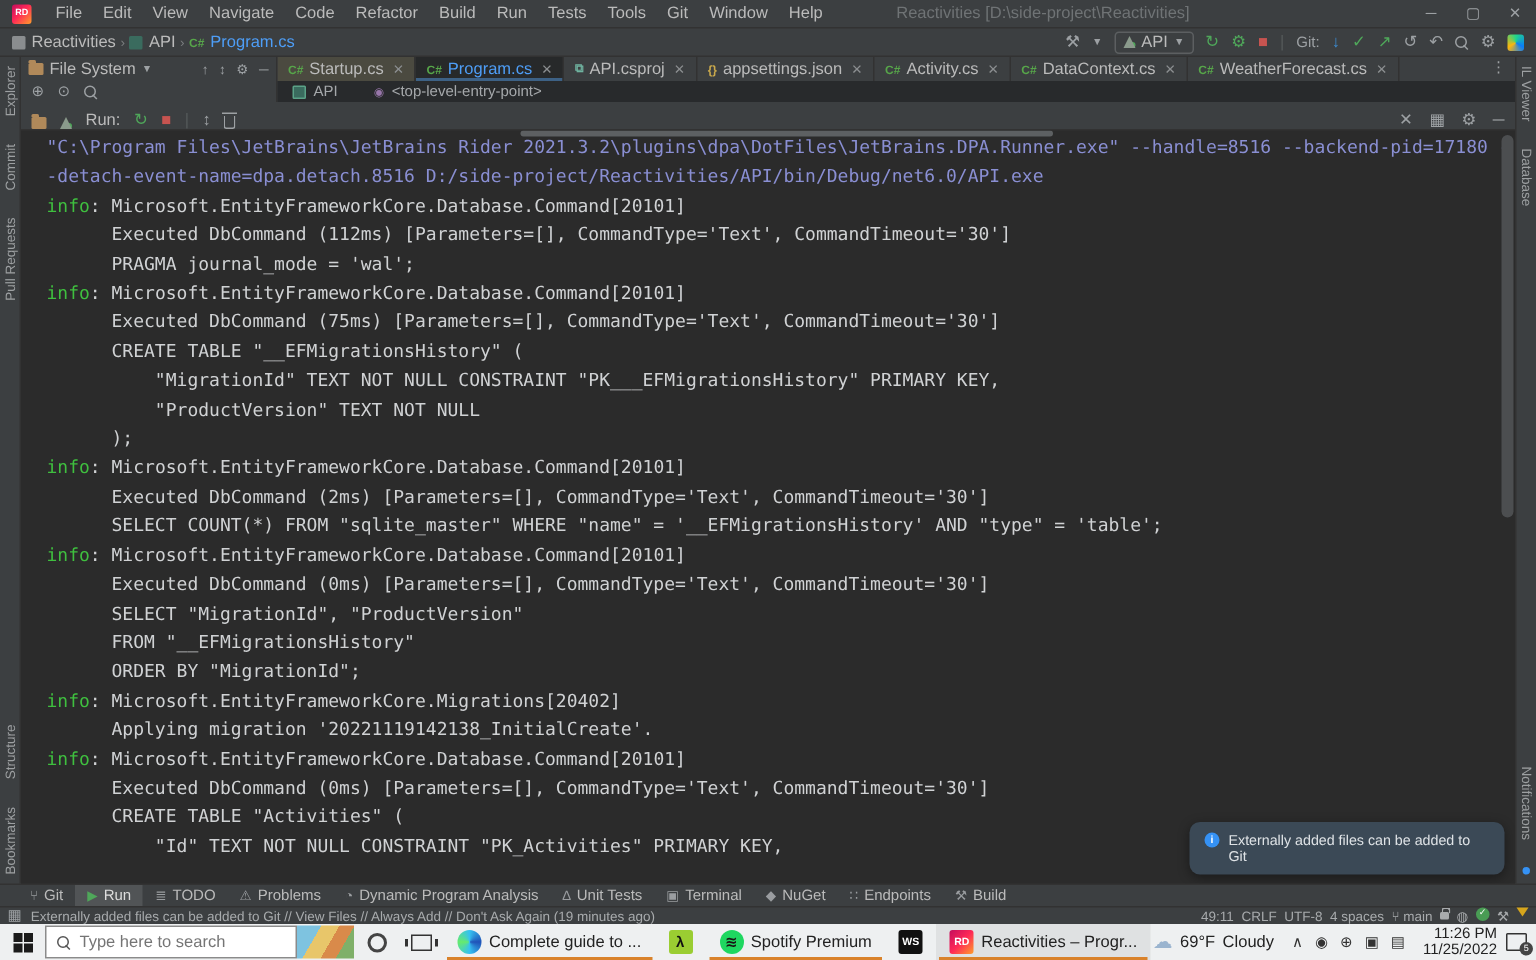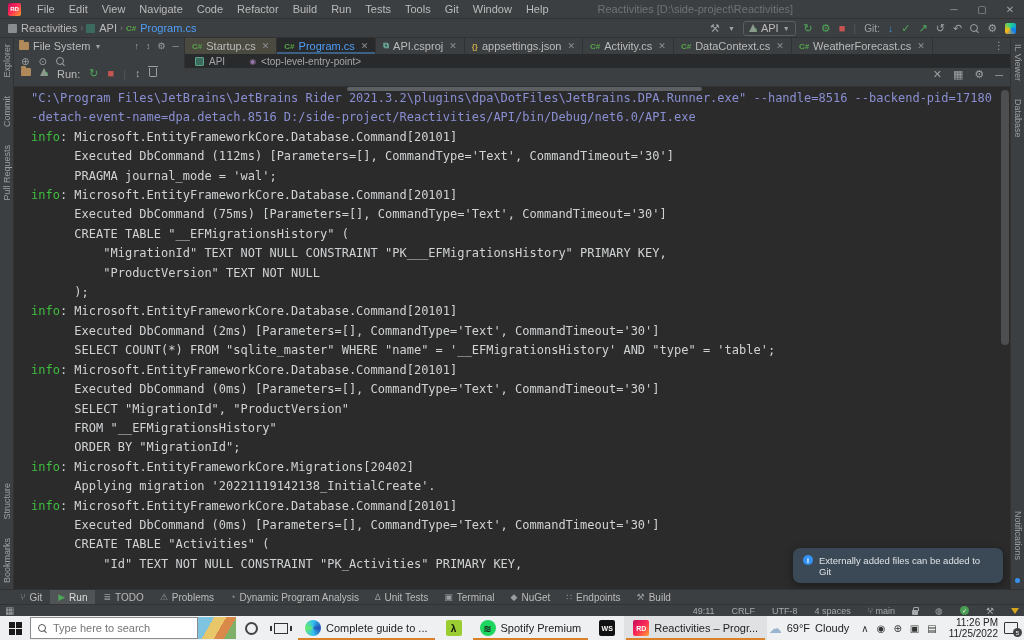--- a/index.html
+++ b/index.html
@@ -55,21 +55,21 @@
   .tab-more { margin-left:auto; color:#9da1a4; font-size:10px; padding:0 6px; line-height:16px; }
   .ticon { font-size:8px; font-weight:bold; }
   .ticon.cs { color:#57a64a; } .ticon.proj { color:#6fb3a0; } .ticon.json { color:#caa94c; }
 
   .row2 { height:14px; background:#3c3f41; display:flex; }
   .fs-tools2 { width:171px; border-right:1px solid #323232; display:flex; align-items:center; gap:9px; padding:0 7px; color:#9da1a4; font-size:10px; }
   .ed-crumb { flex:1; background:#282a2c; display:flex; align-items:center; gap:5px; padding:0 10px; color:#a5a8ab; font-size:10px; }
   .purple { color:#9876aa; font-size:8px; }
   .teal-sq { width:9px; height:9px; background:#3a6b5e; border:1px solid #5ba287; border-radius:1px; }
 
-  .run-header { height:19px; background:#3c3f41; border-bottom:1px solid #323232; display:flex; align-items:flex-start; gap:9px; padding:0 7px; color:#bbbbbb; font-size:11px; }
+  .run-header { height:19px; background:#3c3f41; border-bottom:1px solid #323232; display:flex; align-items:flex-end; gap:9px; padding:0 7px; color:#bbbbbb; font-size:11px; }
   .rh-right { margin-left:auto; display:flex; gap:11px; align-items:center; color:#9da1a4; }
   .ico-trash { width:8px; height:9px; border:1px solid #9da1a4; border-top:none; border-radius:0 0 2px 2px; position:relative; display:inline-block; }
   .ico-trash::before { content:""; position:absolute; top:-2px; left:-2px; width:10px; height:1px; background:#9da1a4; }
   .rocket { width:0; height:0; border-left:4px solid transparent; border-right:4px solid transparent; border-bottom:8px solid #8a9a8c; position:relative; }
   .gdot { width:4px; height:4px; background:#4fa75a; border-radius:50%; align-self:flex-end; margin-left:-4px; }
 
   
   .console { flex:1; position:relative; background:#2b2b2b; overflow:hidden; }
   .console pre { font-family:"DejaVu Sans Mono","Liberation Mono",monospace; font-size:12px; line-height:19.4px; color:#d0d2d4; padding:2px 0 0 17px; white-space:pre; }
   .cline.cmd { color:#8a8fd3; }
@@ -83,21 +83,21 @@
   .notif-actions { display:flex; gap:15px; margin:5px 0 0 16px; color:#589df6; }
 
   
   .twbar { height:15px; background:#3c3f41; border-top:1px solid #323232; display:flex; align-items:center; padding:0 12px; font-size:10px; color:#bbbbbb; }
   .tw { display:flex; align-items:center; gap:4px; padding:0 8px; height:100%; }
   .tw.active { background:#515456; color:#dddddd; }
   .tw .twic { font-size:9px; color:#9a9da0; }
   .tw .twic.green { color:#4fa75a; }
 
   .statusbar { height:12px; background:#3c3f41; border-top:1px solid #323232; display:flex; align-items:center; font-size:9px; color:#a8abad; padding:0 5px; gap:6px; line-height:12px; }
-  .sb-right { margin-left:auto; display:flex; gap:17px; align-items:center; }
+  .sb-right { margin-left:auto; display:flex; gap:5px; }
   .chk { width:9px; height:9px; border-radius:50%; background:#499c54; color:#fff; font-size:6px; display:flex; align-items:center; justify-content:center; }
   .funnel { width:0; height:0; border-left:4px solid transparent; border-right:4px solid transparent; border-top:6px solid #d6a51c; }
   .ico-lock { width:6px; height:5px; background:#a8abad; border-radius:1px; position:relative; display:inline-block; margin-top:3px; }
   .ico-lock::before { content:""; position:absolute; top:-3px; left:1px; width:4px; height:3px; border:1px solid #a8abad; border-bottom:none; border-radius:2px 2px 0 0; }
 
   
   .taskbar { height:24px; background:#eef0f1; display:flex; align-items:center; color:#222; font-size:11px; }
   .tb-start { width:30px; display:flex; align-items:center; justify-content:center; height:100%; }
   .winlogo { display:grid; grid-template-columns:6px 6px; grid-template-rows:6px 6px; gap:1px; }
   .winlogo span { background:#1b1b1b; }
@@ -355,20 +355,21 @@
       <span>Endpoints</span>
     </div>
     <div class="tw">
       <span class="twic">⚒</span>
       <span>Build</span>
     </div>
   </div>
 
 <div class="statusbar">
   <span style="color:#9da1a4;font-size:10px">▦</span>
+  <span>Externally added files can be added to Git // View Files // Always Add // Don't Ask Again (19 minutes ago)</span>
   <span class="sb-right" id="sb-right">
       <span>49:11</span>
       <span>CRLF</span>
       <span>UTF-8</span>
       <span>4 spaces</span>
       <span><span>⑂ </span><span>main</span></span>
       <span class="ico-lock"></span>
       <span>◍</span>
       <span class="chk">✓</span>
       <span>⚒</span>

